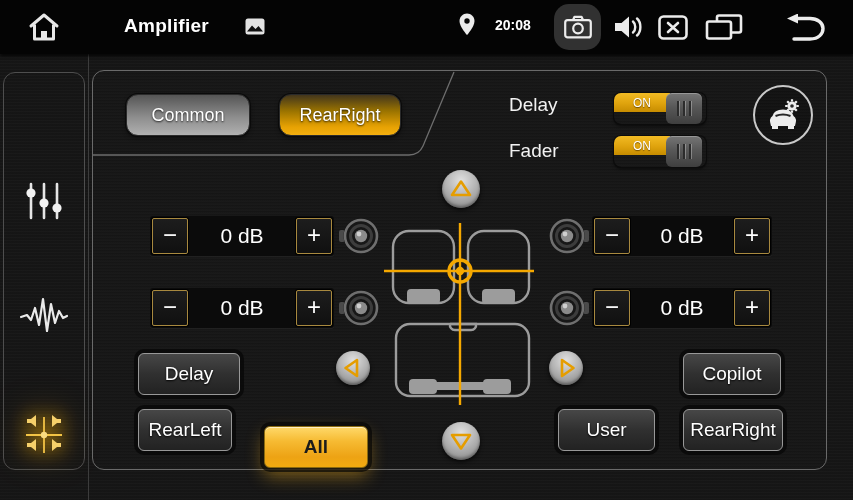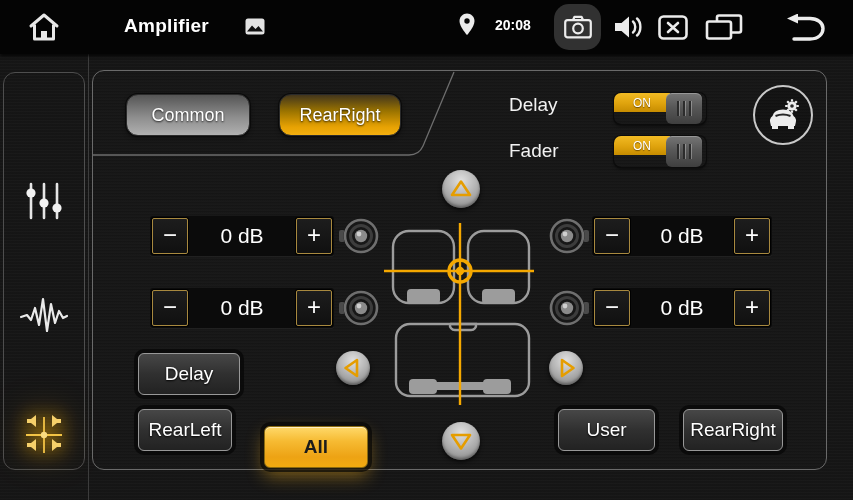--- a/index.html
+++ b/index.html
@@ -311,17 +311,20 @@
     </div>
     <div class="zonebtn" style="left:45px;top:338px;width:92px;">
       <span>RearLeft</span>
     </div>
     <div class="zonebtn all" style="left:171px;top:355px;width:102px;">
       <span>All</span>
     </div>
     <div class="zonebtn" style="left:465px;top:338px;width:95px;border-radius:6px;">
       <span>User</span>
     </div>
+    <div class="zonebtn" style="left:590px;top:282px;width:96px;">
+      <span>Copilot</span>
+    </div>
     <div class="zonebtn" style="left:590px;top:338px;width:98px;">
       <span>RearRight</span>
     </div>
   </div>
 </div>
 
 </body></html>

